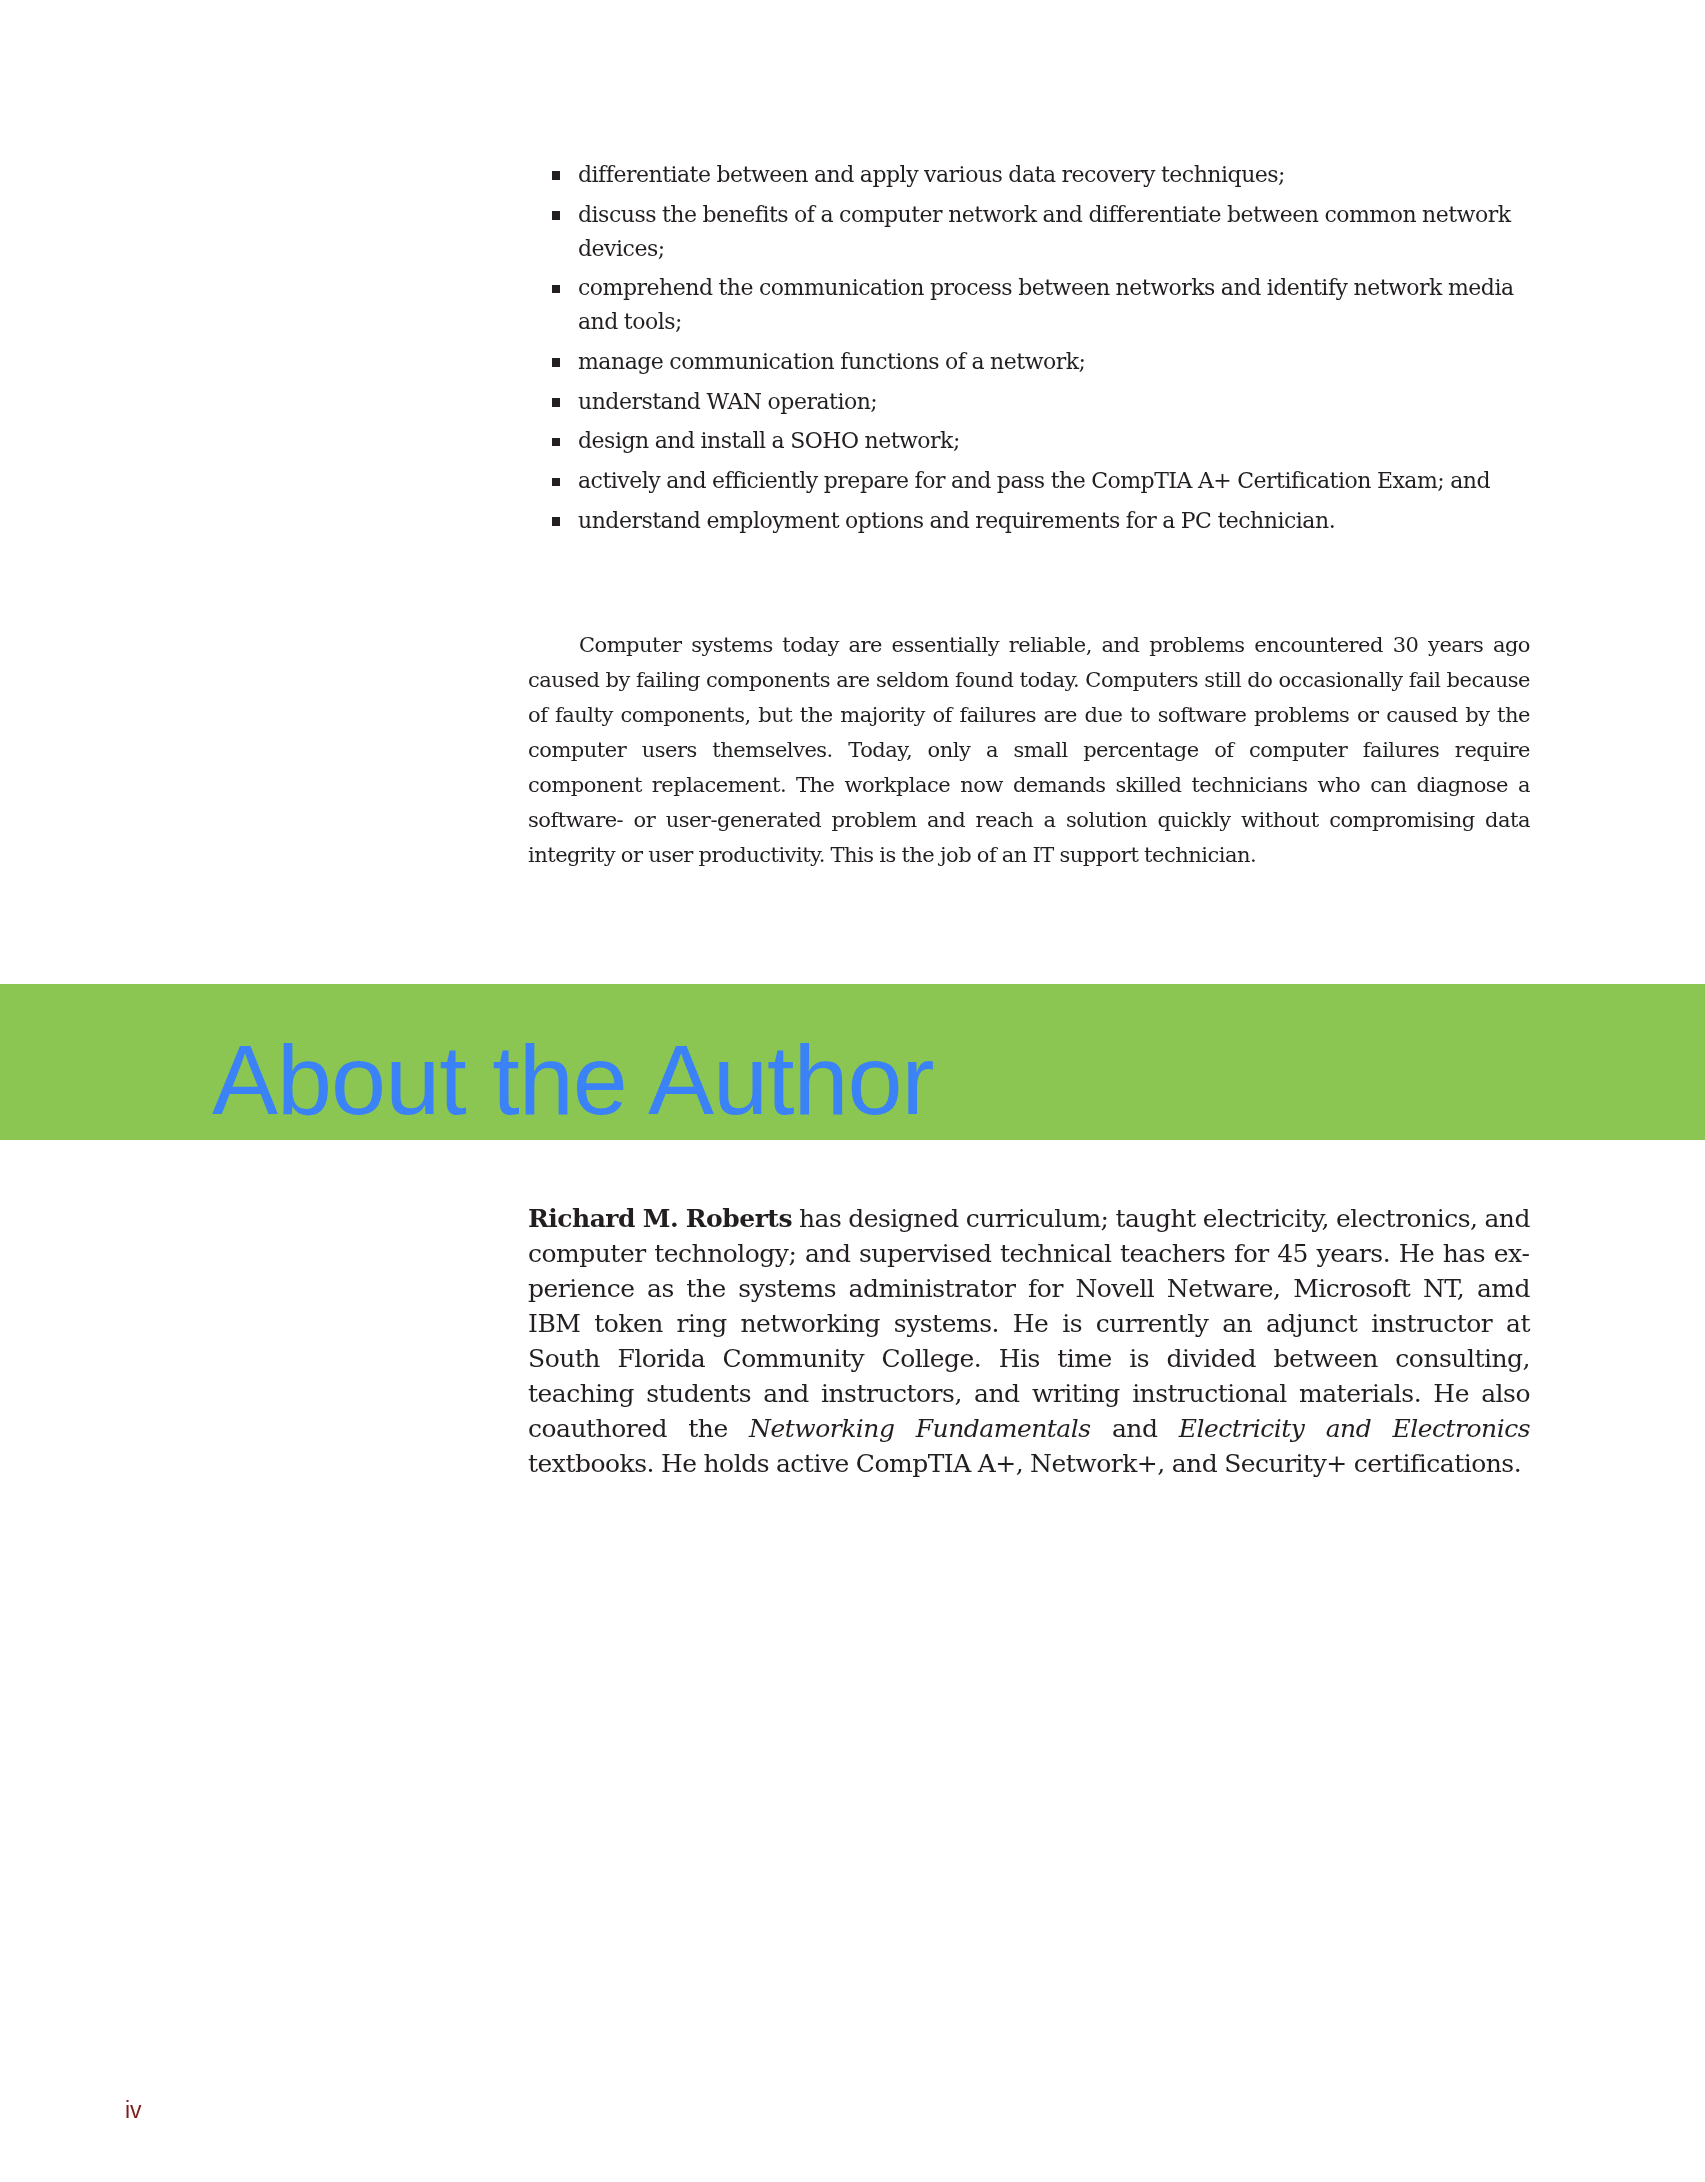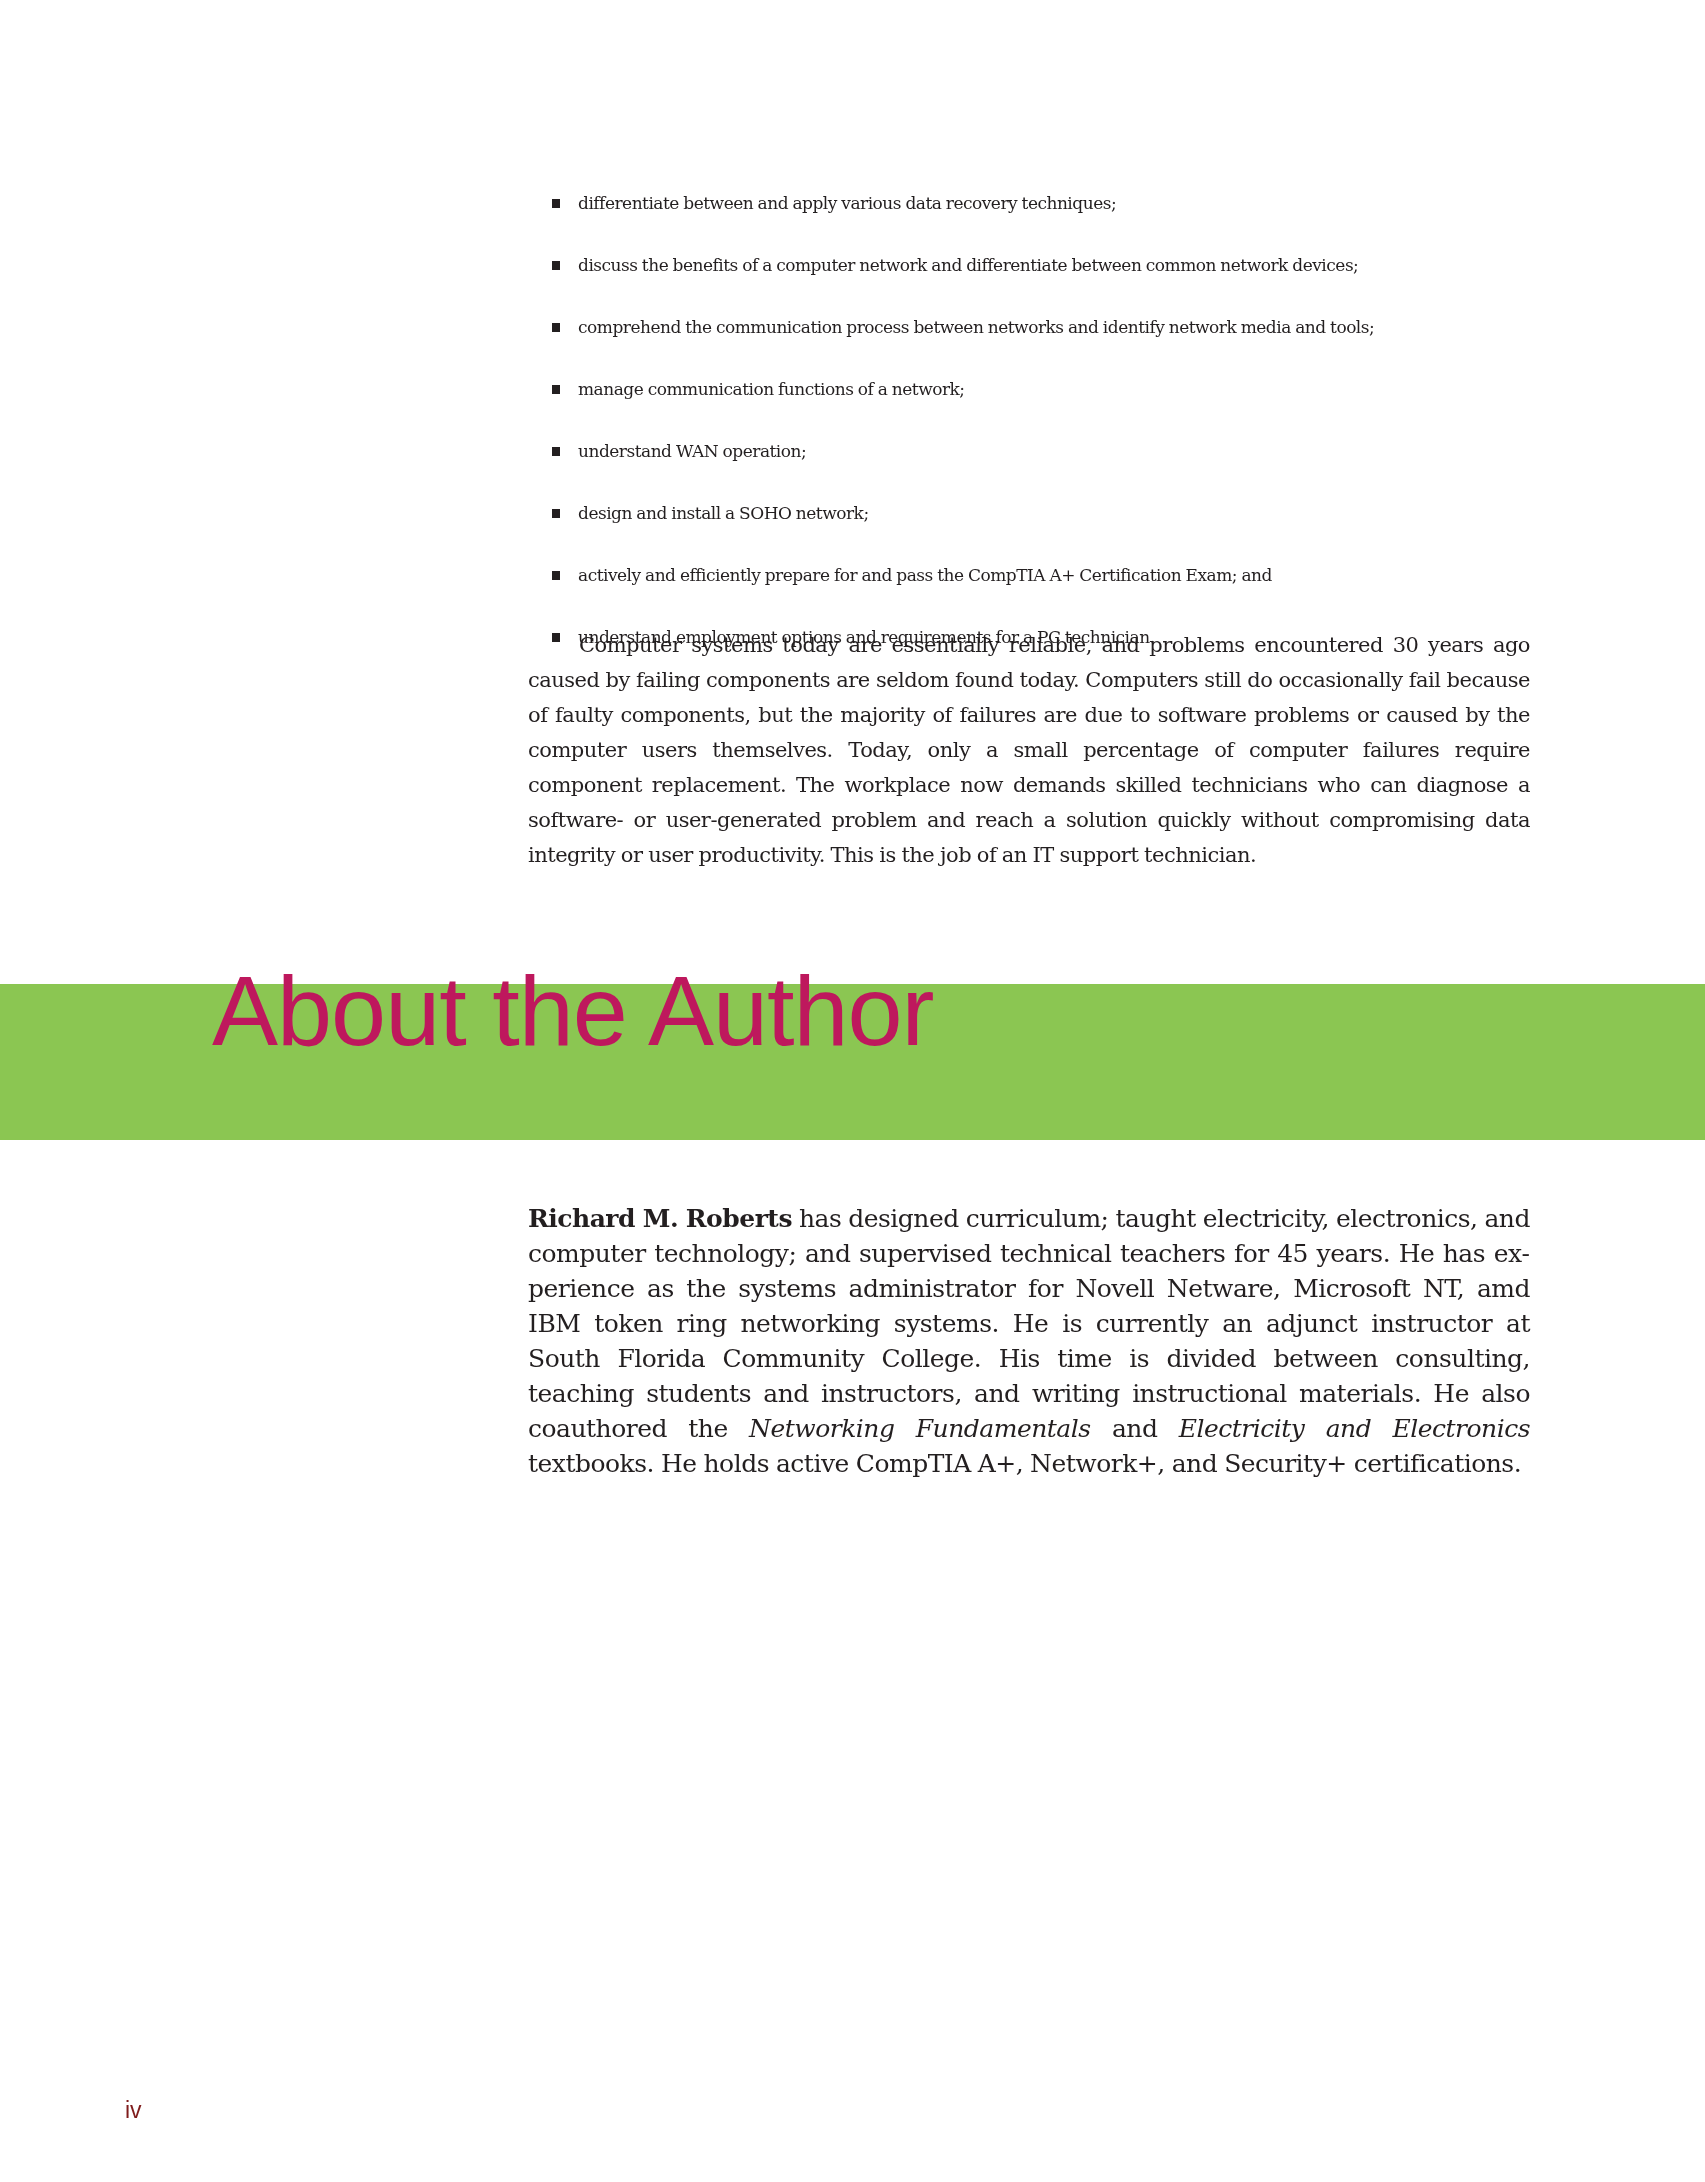--- a/index.html
+++ b/index.html
@@ -22,26 +22,25 @@
     }
     .bullet-list {
       top: 158px;
       list-style: none;
       margin: 0;
       padding: 0;
     }
     .bullet-list li {
       position: relative;
       padding-left: 50px;
-      font-size: 17px;
+      font-size: 22px;
       line-height: 34px;
       margin-bottom: 5.7px;
       letter-spacing: -0.5px;
       word-spacing: -0.5px;
-      margin-top: 28px;
     }
     .bullet-list li .marker {
       position: absolute;
       left: 24px;
       top: 13.4px;
       width: 7.6px;
       height: 8.6px;
       background: #231f20;
     }
     .intro-paragraph {
@@ -59,27 +58,27 @@
       position: absolute;
       left: 0;
       top: 984px;
       width: 1705px;
       height: 156px;
       background: #8bc652;
     }
     .banner-title {
       position: absolute;
       left: 212px;
-      top: 949px;
+      top: 1018px;
       margin: 0;
       font-family: "Liberation Sans", "DejaVu Sans", sans-serif;
       font-weight: normal;
       font-size: 99px;
       line-height: 124px;
-      color: #be185d;
+      color: #3b82f6;
       letter-spacing: -1px;
       white-space: nowrap;
     }
     .author-paragraph {
       top: 1201px;
       margin: 0;
       font-size: 25px;
       line-height: 35px;
       text-align: justify;
       letter-spacing: -0.5px;

